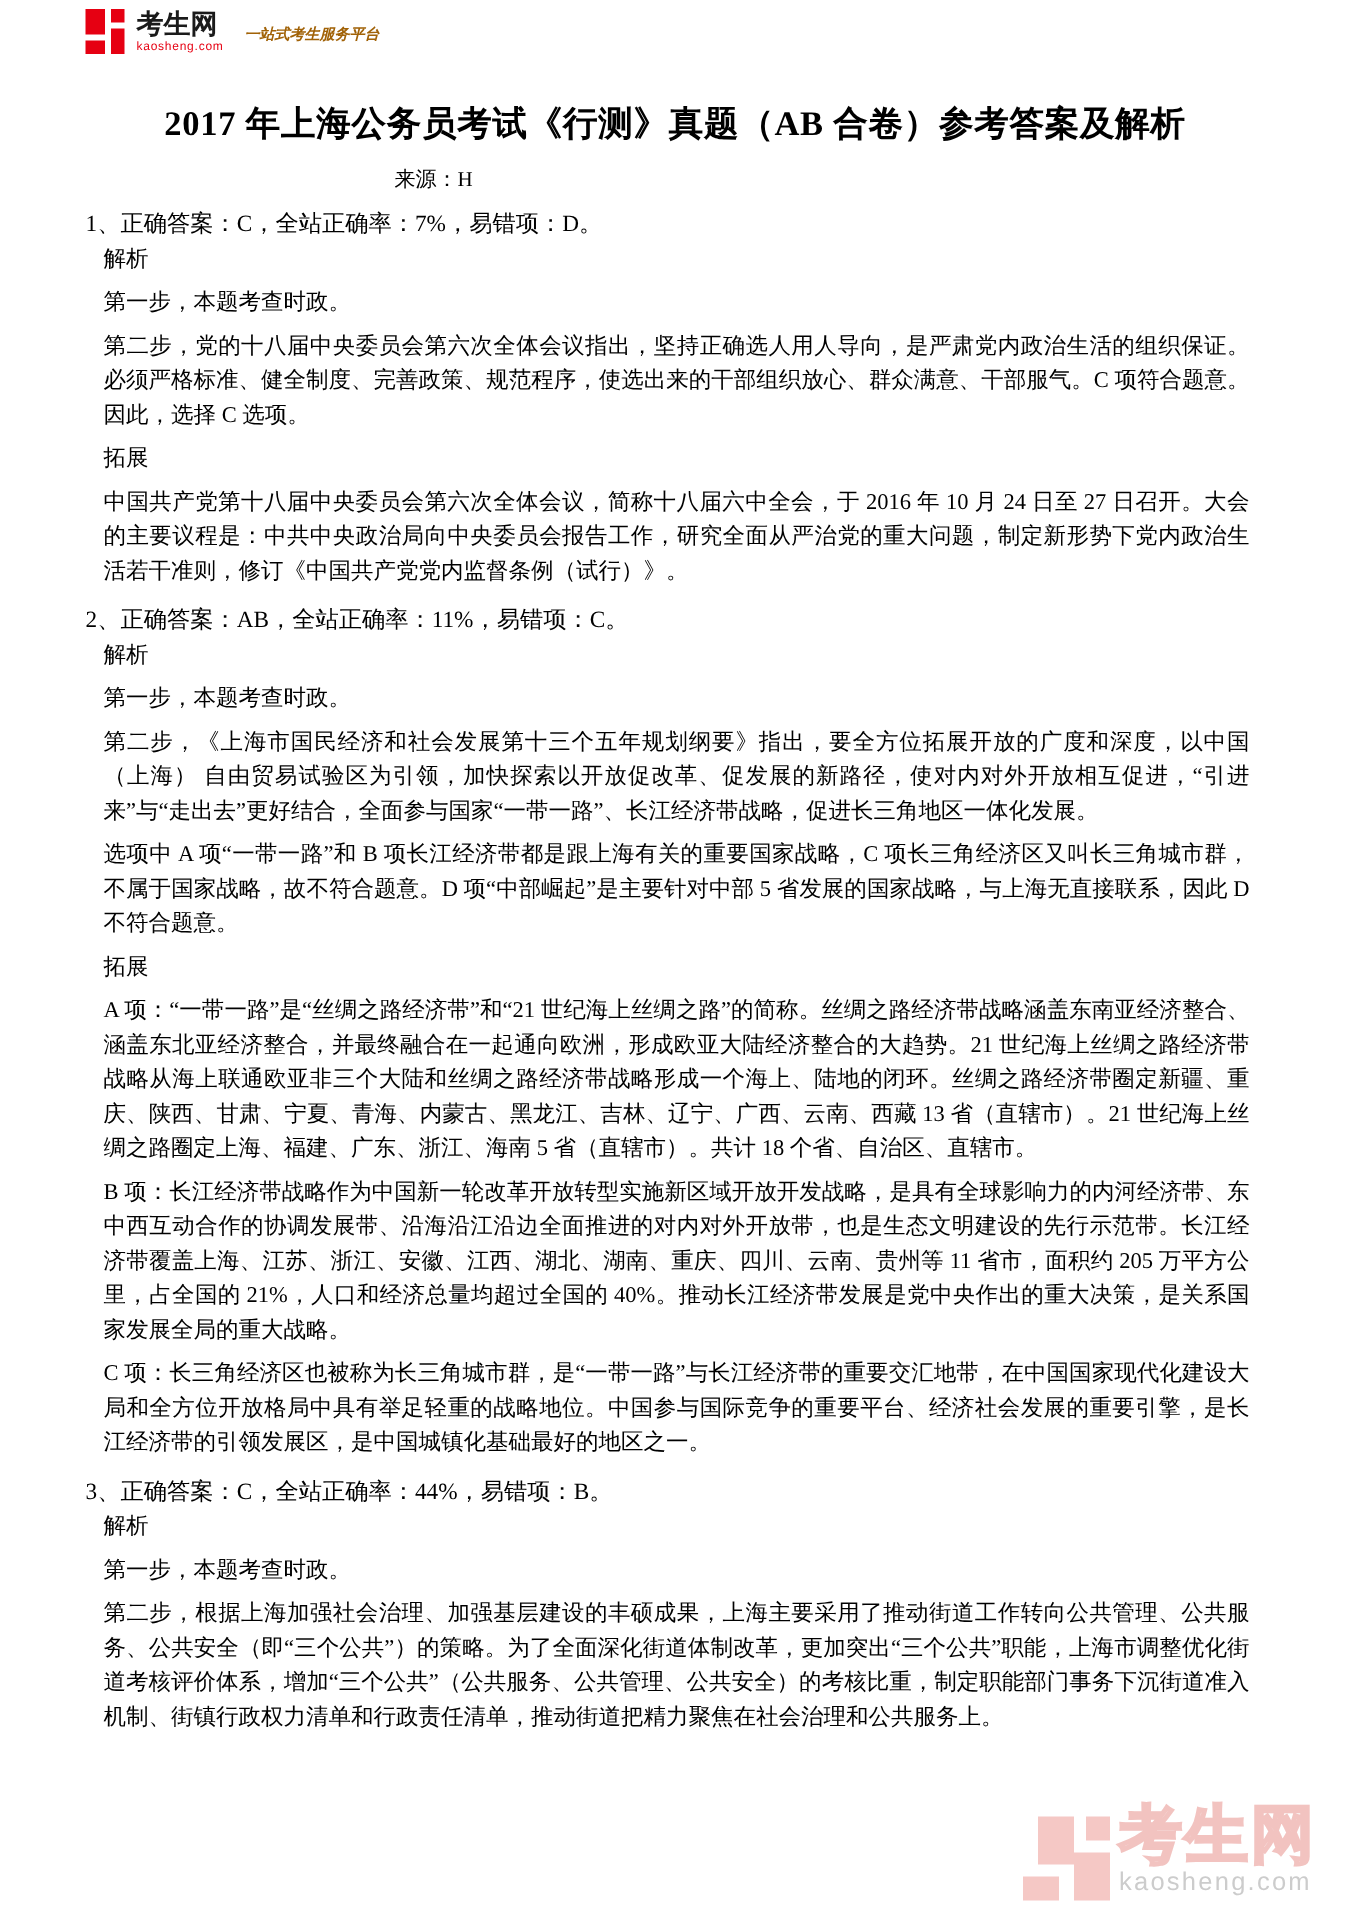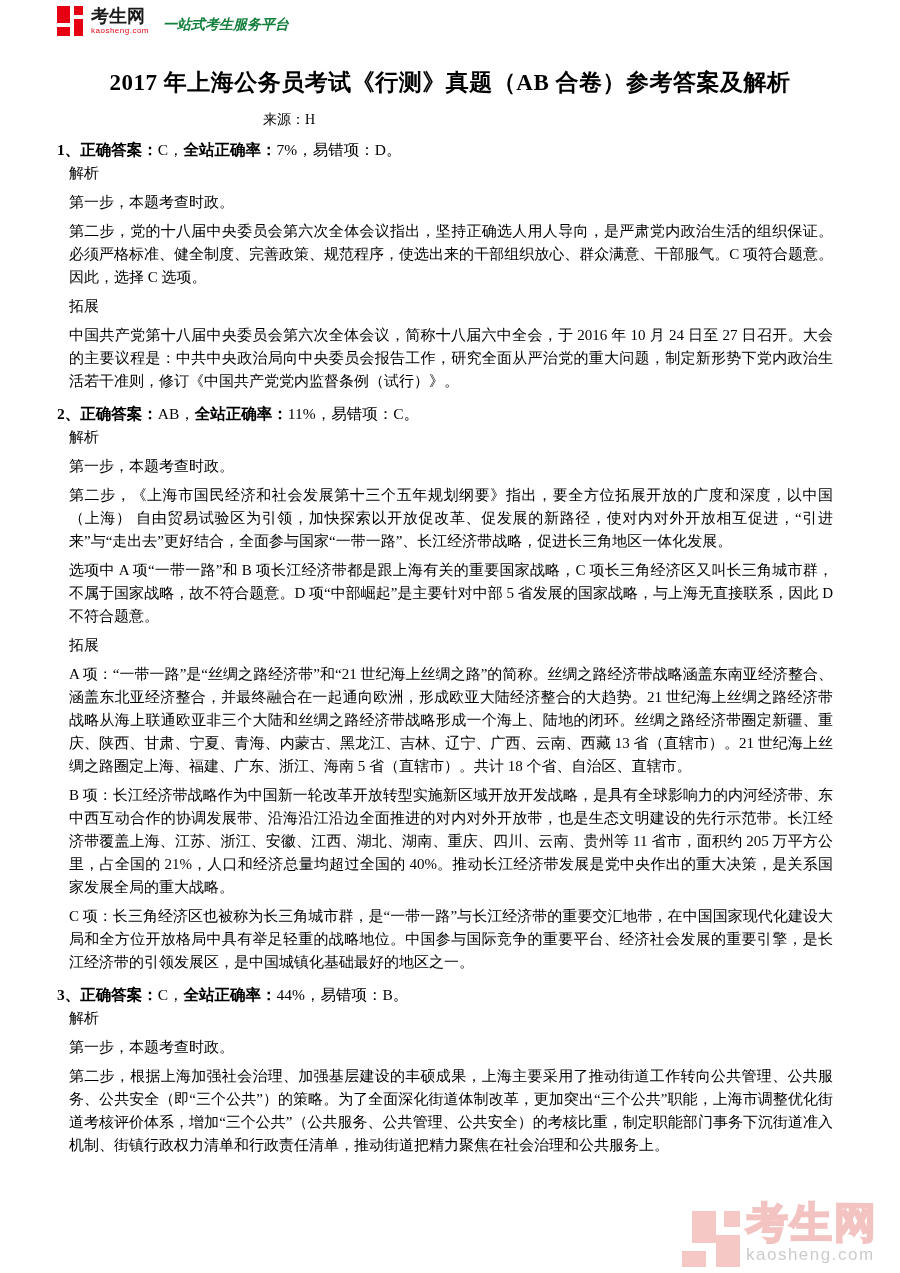--- a/index.html
+++ b/index.html
@@ -26,43 +26,43 @@
   .brand-name {
     font-family: "Liberation Sans", sans-serif;
     font-size: 18px; font-weight: bold; color: #1a1a1a; line-height: 20px;
   }
   .brand-domain {
     font-family: "Liberation Sans", sans-serif;
     font-size: 8px; color: #e60012; line-height: 9px; letter-spacing: .5px;
   }
   .tagline {
     font-family: "Liberation Sans", sans-serif;
-    font-size: 14px; font-weight: bold; font-style: italic;
-    color: #15803d; margin: 10px 0 0 14px; text-align: center;
+    font-size: 10px; font-weight: bold; font-style: italic;
+    color: #a16207; margin: 10px 0 0 14px; text-align: center;
   }
 
   
   .doc-title {
     text-align: center;
     font-size: 23px; font-weight: bold;
     margin-top: 27px;
     letter-spacing: .5px;
   }
   .source-line {
     width: fit-content;
     margin: 13px 0 6px 263px;
     font-size: 14px;
   }
   .content { padding: 0 55px 0 57px; }
   .q-header {
     font-size: 15.5px;
     line-height: 23px;
     margin: 9px 0 1px;
   }
-  .q-header b { font-weight: bold; }
+  .q-header b { font-weight: normal; }
   .para {
     font-size: 15px;
     line-height: 23px;
     text-align: justify;
     margin: 0 12px 6px;
   }
 
   
   .watermark {
     position: absolute; top: 1203px; right: 22px;

